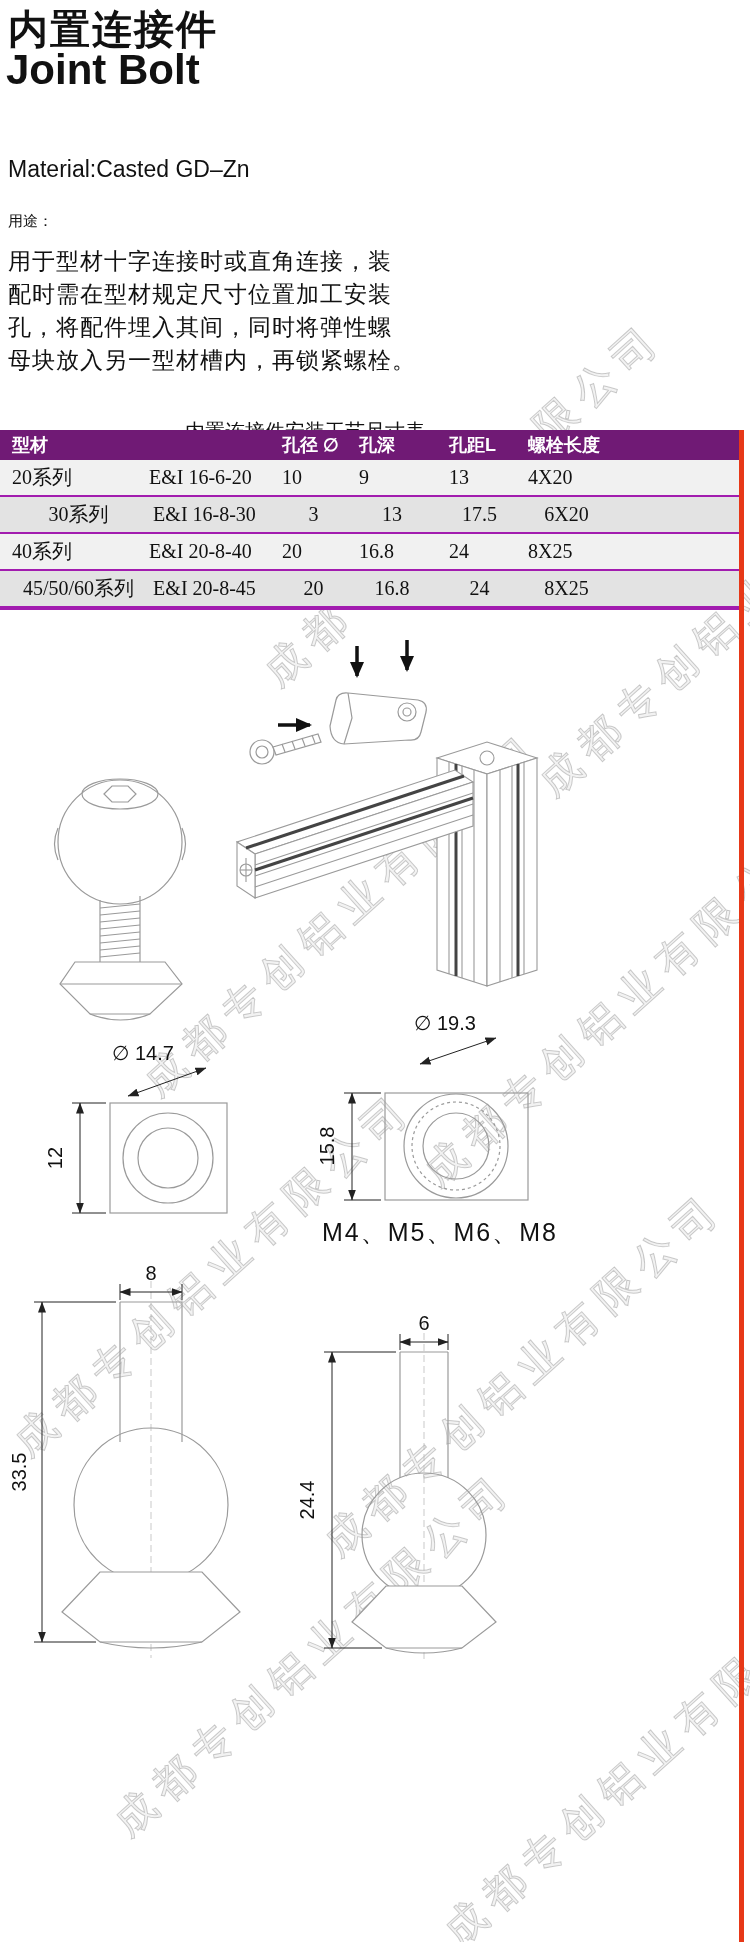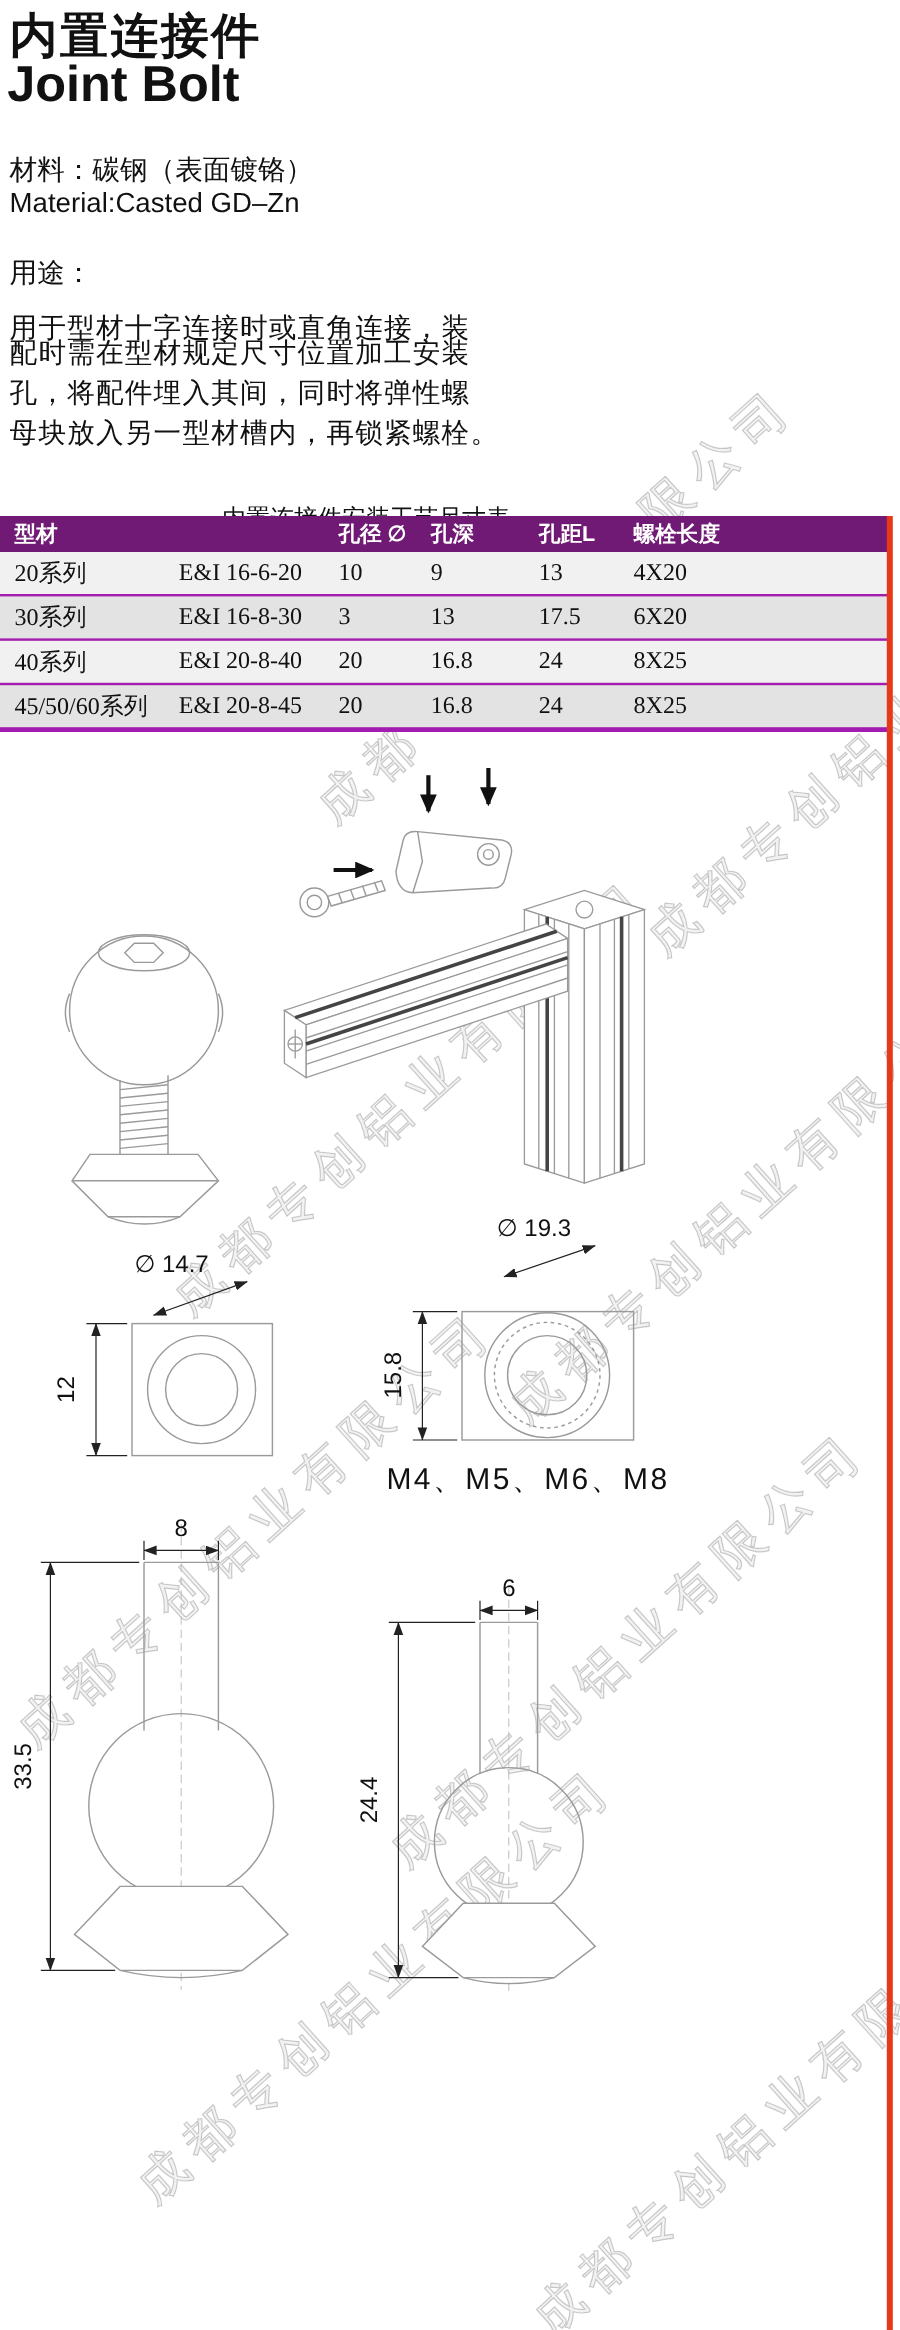--- a/index.html
+++ b/index.html
@@ -3,29 +3,29 @@
 <meta charset="utf-8">
 <style>
   html,body{margin:0;padding:0;background:#fff;}
   .page{position:relative;width:750px;height:1942px;background:#fff;overflow:hidden;
         font-family:"Liberation Sans", sans-serif;color:#111;}
   .abs{position:absolute;}
   .title-cn{top:2px;left:8px;font-size:40px;font-weight:900;letter-spacing:2px;}
   .title-en{top:46px;left:6px;font-size:42px;font-weight:900;letter-spacing:0px;}
   .mat-cn{top:126px;left:8px;font-size:23px;}
   .mat-en{top:156px;left:8px;font-size:23px;}
-  .usage-title{top:212px;left:8px;font-size:23px;}
+  .usage-title{top:212px;left:8px;font-size:15px;}
   .usage-line{left:8px;font-size:23px;letter-spacing:1px;}
   .t-title{top:394px;left:0;width:610px;text-align:center;font-size:20px;font-weight:400;margin-top:24px;}
   .t-header,.t-row{left:0;width:742px;display:grid;
     grid-template-columns:145px 115px 85px 80px 85px 95px 1fr;align-items:center;}
   .t-header{top:430px;height:30px;background:#701a75;color:#fff;font-size:18px;font-weight:700;}
   .t-row{height:35px;font-family:"Liberation Serif", serif;font-size:20px;border-bottom:4px solid #a21caf;}
   .row-a{background:#f1f1f1;}
-  .row-b{background:#e3e3e3;}
+  .row-b{background:#e3e3e3;text-align:center;}
   .r1{top:460px;} .r2{top:497px;} .r3{top:534px;} .r4{top:571px;}
   .c1{padding-left:12px;} .c2{padding-left:4px;} .c3{padding-left:22px;}
   .c4{padding-left:14px;} .c5{padding-left:24px;} .c6{padding-left:18px;}
   .red-stripe{left:739px;top:430px;width:5px;height:1512px;background:#e73817;}
   .thread-label{left:322px;top:1216px;font-size:25px;letter-spacing:2px;}
   .wm{position:absolute;font-size:42px;letter-spacing:10px;white-space:nowrap;
       transform:rotate(-42deg);transform-origin:left center;
       color:rgba(0,0,0,0.05);-webkit-text-stroke:1px rgba(0,0,0,0.20);pointer-events:none;}
   svg text{font-family:"Liberation Sans", sans-serif;fill:#111;}
   .art{left:0;top:630px;}
@@ -40,25 +40,24 @@
   <div class="wm" style="left:150px;top:1060px;">成都专创铝业有限公司</div>
   <div class="wm" style="left:430px;top:1150px;">成都专创铝业有限公司</div>
   <div class="wm" style="left:20px;top:1420px;">成都专创铝业有限公司</div>
   <div class="wm" style="left:330px;top:1520px;">成都专创铝业有限公司</div>
   <div class="wm" style="left:120px;top:1800px;">成都专创铝业有限公司</div>
   <div class="wm" style="left:450px;top:1910px;">成都专创铝业有限公司</div>
 
   <div class="abs title-cn">内置连接件</div>
   <div class="abs title-en">Joint Bolt</div>
 
-  <div class="abs mat-cn">材料：碳钢（表面镀铬）</div>
   <div class="abs mat-en">Material:Casted GD–Zn</div>
 
   <div class="abs usage-title">用途：</div>
-  <div class="abs usage-line" style="top:258px;">用于型材十字连接时或直角连接，装</div>
+  <div class="abs usage-line" style="top:246px;">用于型材十字连接时或直角连接，装</div>
   <div class="abs usage-line" style="top:279px;">配时需在型材规定尺寸位置加工安装</div>
   <div class="abs usage-line" style="top:312px;">孔，将配件埋入其间，同时将弹性螺</div>
   <div class="abs usage-line" style="top:345px;">母块放入另一型材槽内，再锁紧螺栓。</div>
 
   <div class="abs t-title">内置连接件安装工艺尺寸表</div>
 
   <div class="abs t-header">
     <div class="c1">型材</div>
     <div class="c2"></div>
     <div class="c3">孔径 ∅</div>

